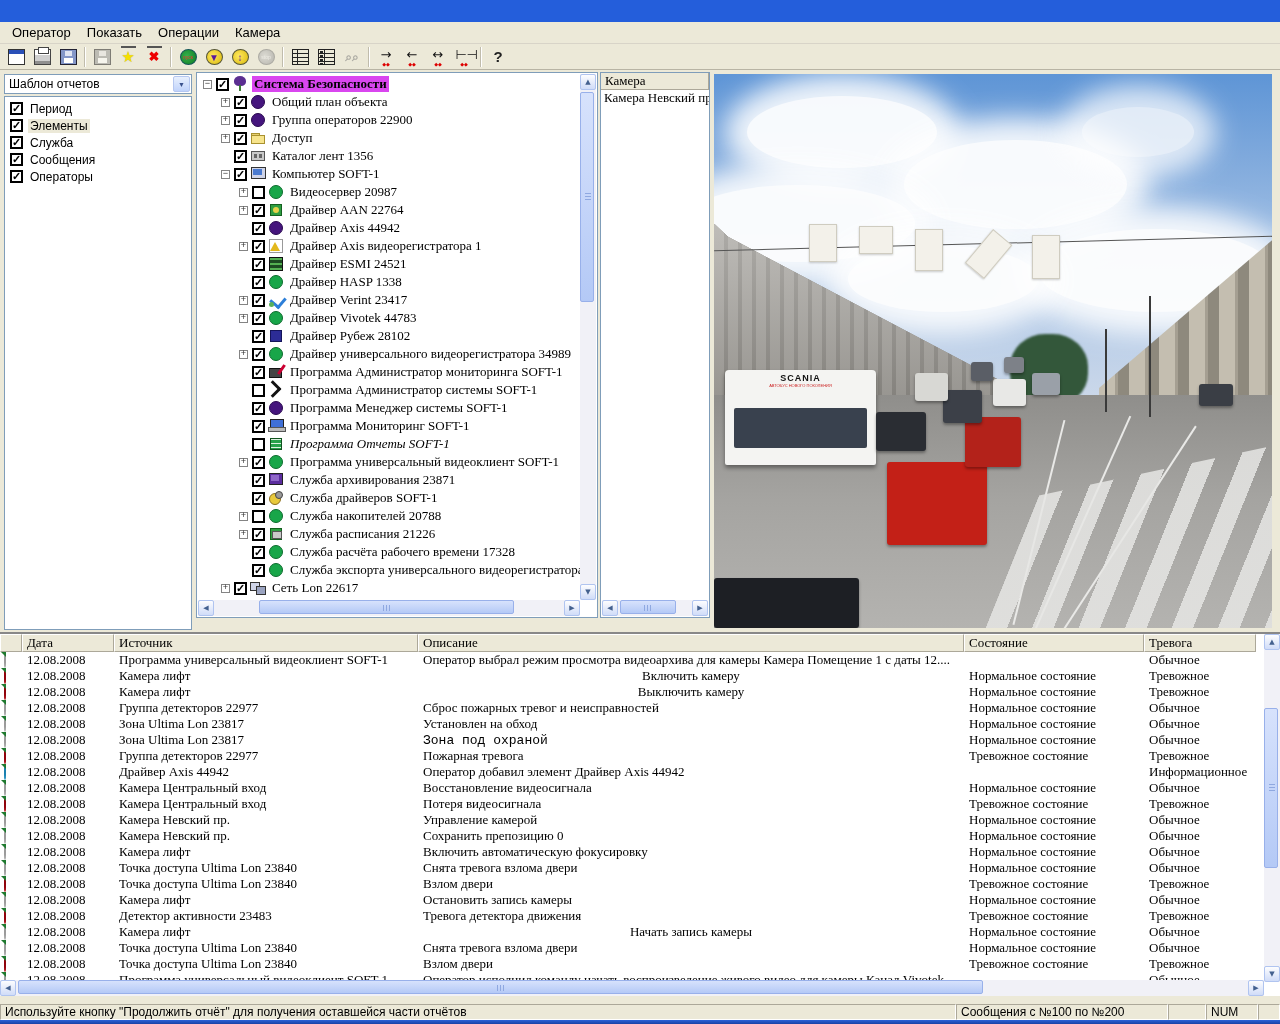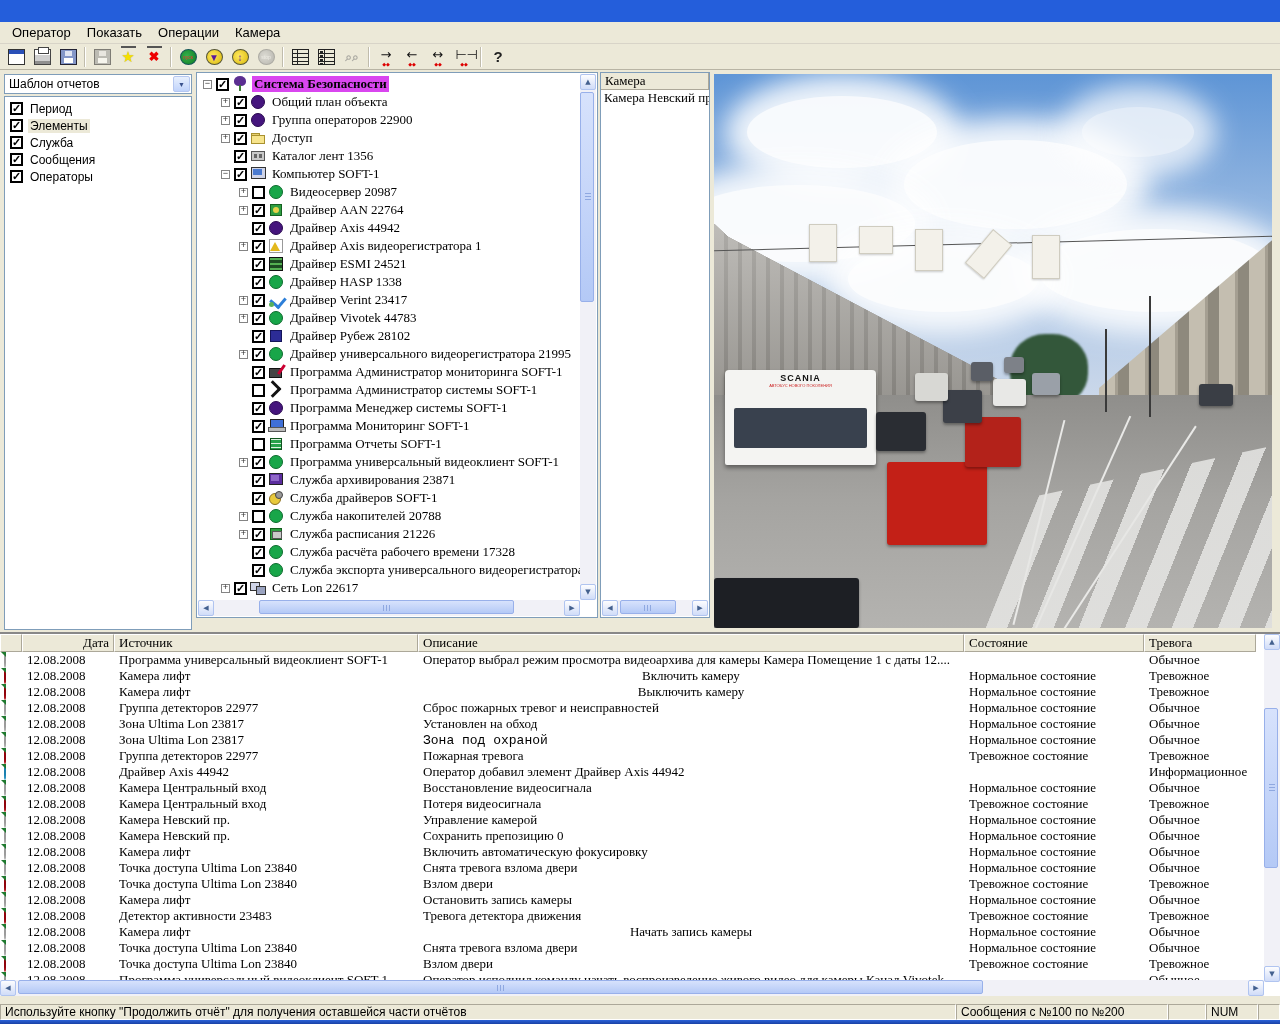--- a/index.html
+++ b/index.html
@@ -386,21 +386,21 @@
         <div class="t-row" style="padding-left: 40px;">
           <span class="exp-space"></span>
           <span class="cb">✓</span>
           <span class="ti ti-navy"></span>
           <span class="t-lbl">Драйвер Рубеж 28102</span>
         </div>
         <div class="t-row" style="padding-left: 40px;">
           <span class="expander">+</span>
           <span class="cb">✓</span>
           <span class="ti ti-circle-green"></span>
-          <span class="t-lbl">Драйвер универсального видеорегистратора 21995</span>
+          <span class="t-lbl">Драйвер универсального видеорегистратора 34989</span>
         </div>
         <div class="t-row" style="padding-left: 40px;">
           <span class="exp-space"></span>
           <span class="cb">✓</span>
           <span class="ti ti-admin"></span>
           <span class="t-lbl">Программа Администратор мониторинга SOFT-1</span>
         </div>
         <div class="t-row" style="padding-left: 40px;">
           <span class="exp-space"></span>
           <span class="cb"></span>
@@ -412,21 +412,21 @@
           <span class="cb">✓</span>
           <span class="ti ti-circle-purple"></span>
           <span class="t-lbl">Программа Менеджер системы SOFT-1</span>
         </div>
         <div class="t-row" style="padding-left: 40px;">
           <span class="exp-space"></span>
           <span class="cb">✓</span>
           <span class="ti ti-monitor"></span>
           <span class="t-lbl">Программа Мониторинг SOFT-1</span>
         </div>
-        <div class="t-row" style="padding-left: 40px;">
+        <div class="t-row" style="padding-left: 40px; font-style: italic;">
           <span class="exp-space"></span>
           <span class="cb"></span>
           <span class="ti ti-reports"></span>
           <span class="t-lbl">Программа Отчеты SOFT-1</span>
         </div>
         <div class="t-row" style="padding-left: 40px;">
           <span class="expander">+</span>
           <span class="cb">✓</span>
           <span class="ti ti-circle-green"></span>
           <span class="t-lbl">Программа универсальный видеоклиент SOFT-1</span>
@@ -552,21 +552,21 @@
           <div class="car" style="left: 46%; top: 52%; width: 4%; height: 3.5%; background: rgb(90, 94, 102);"></div>
           <div class="car" style="left: 52%; top: 51%; width: 3.5%; height: 3%; background: rgb(125, 129, 136);"></div>
           <div class="car" style="left: 87%; top: 56%; width: 6%; height: 4%; background: rgb(58, 62, 69);"></div>
         </div>
     </div>
   </div>
 
   <div class="grid">
     <div class="grid-head" id="gridHead">
         <span class="gh-cell" style="width: 22px;"></span>
-        <span class="gh-cell" style="width: 92px; text-align: right;">Дата</span>
+        <span class="gh-cell" style="width: 92px;">Дата</span>
         <span class="gh-cell" style="width: 304px;">Источник</span>
         <span class="gh-cell" style="width: 546px;">Описание</span>
         <span class="gh-cell" style="width: 180px;">Состояние</span>
         <span class="gh-cell" style="width: 112px;">Тревога</span>
       </div>
     <div class="grid-body" id="gridBody">
         <div class="g-row">
           <span class="g-cell" style="width: 22px; padding: 0px;"><span class="evt evt-normal"></span></span>
           <span class="g-cell" style="width: 92px;">12.08.2008</span>
           <span class="g-cell" style="width: 304px;">Программа универсальный видеоклиент SOFT-1</span>

